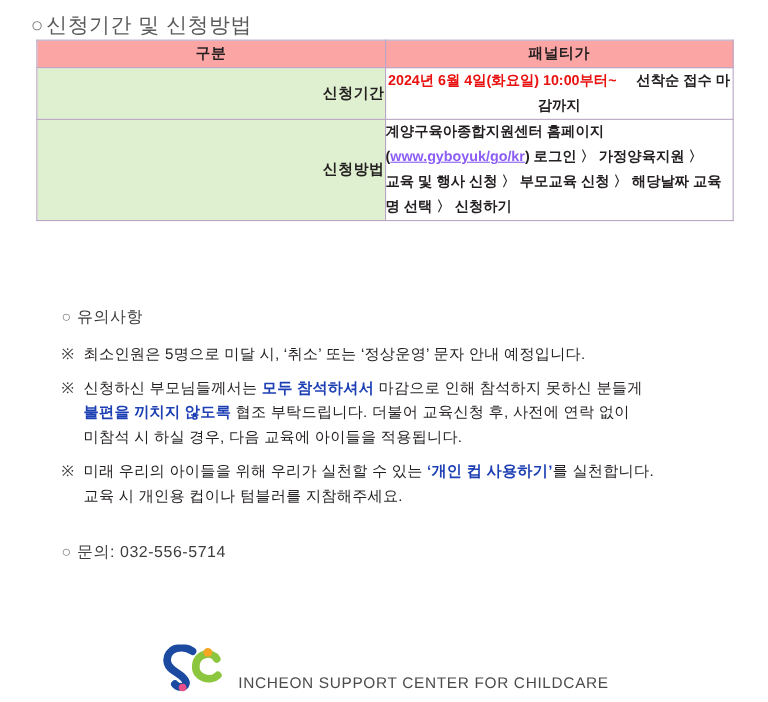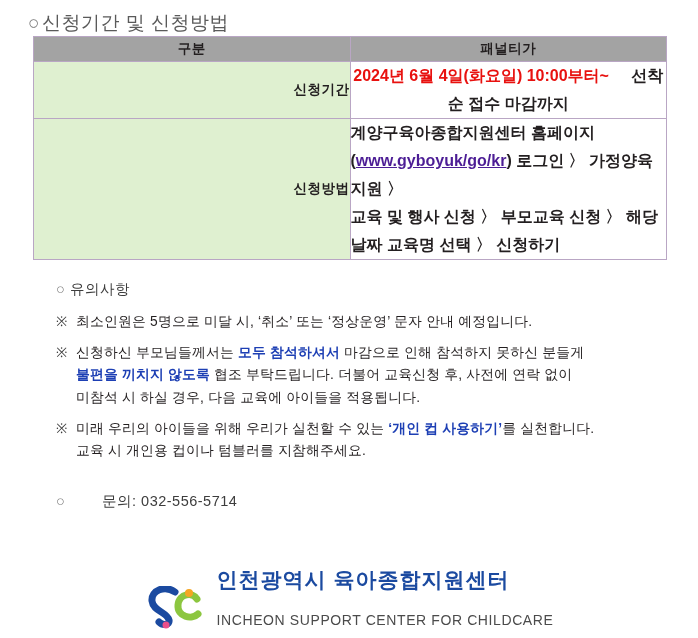--- a/index.html
+++ b/index.html
@@ -40,59 +40,59 @@
     width: 634px;
     border-collapse: collapse;
     table-layout: fixed;
   }
   .info-table td, .info-table th {
     border: 1px solid #b9a6c4;
     padding: 0;
     vertical-align: middle;
   }
   .hdr {
-    background: #a3a3a3;
+    background: #fca5a5;
     text-align: center;
     font-size: 13.5px;
     font-weight: bold;
     color: #231f20;
     height: 24px;
     letter-spacing: 0.5px;
   }
   .rowlabel {
     background: #dff0d0;
     text-align: right;
     font-size: 13.5px;
     font-weight: bold;
     color: #231f20;
     letter-spacing: 0.5px;
     width: 72px;
   }
   .cell-body {
     padding: 8px 14px;
-    font-size: 16px;
+    font-size: 13px;
     line-height: 1.75;
     margin-top: 16px;
   }
   .row-period .cell-body {
     text-align: center;
     height: 44px;
   }
   .row-method .cell-body {
     height: 68px;
   }
   .red-bold {
     color: #e8110f;
     font-weight: bold;
   }
   .black-bold {
     font-weight: bold;
   }
   .link-blue {
-    color: #4c1d95;
+    color: #8b5cf6;
     font-weight: bold;
     text-decoration: underline;
   }
 
   
   .notes {
     position: absolute;
     left: 56px;
     top: 282px;
     width: 612px;
@@ -141,21 +141,20 @@
     letter-spacing: 0.5px;
   }
   .contact .marker {
     display: inline-block;
     width: 14px;
     color: #7a7a7a;
   }
   .contact .label {
     display: inline-block;
     min-width: 30px;
-    margin-left: 32px;
   }
 
   
   .footer {
     position: absolute;
     left: 0;
     right: 0;
     bottom: 8px;
     display: flex;
     justify-content: center;
@@ -256,16 +255,15 @@
 <div class="footer">
   <div class="logo-mark">
     <svg width="62" height="44" viewBox="0 0 62 44" xmlns="http://www.w3.org/2000/svg">
       <path d="M30 6 C20 -1, 6 4, 7 15 C8 25, 22 26, 24 34 C25 39, 18 40, 14 36" fill="none" stroke="#1b4aa0" stroke-width="7" stroke-linecap="round"></path>
       <path d="M52 13 C48 6, 34 7, 33 19 C32 31, 47 34, 53 28" fill="none" stroke="#8cc63f" stroke-width="7" stroke-linecap="round"></path>
       <circle cx="44" cy="7" r="4" fill="#f5a623"></circle>
       <circle cx="21" cy="39" r="3.5" fill="#e94f8a"></circle>
     </svg>
   </div>
   <div class="logo-text">
-    <div class="logo-title">인천광역시 육아종합지원센터</div>
     <div class="logo-sub">INCHEON SUPPORT CENTER FOR CHILDCARE</div>
   </div>
 </div>
 
 </body></html>

